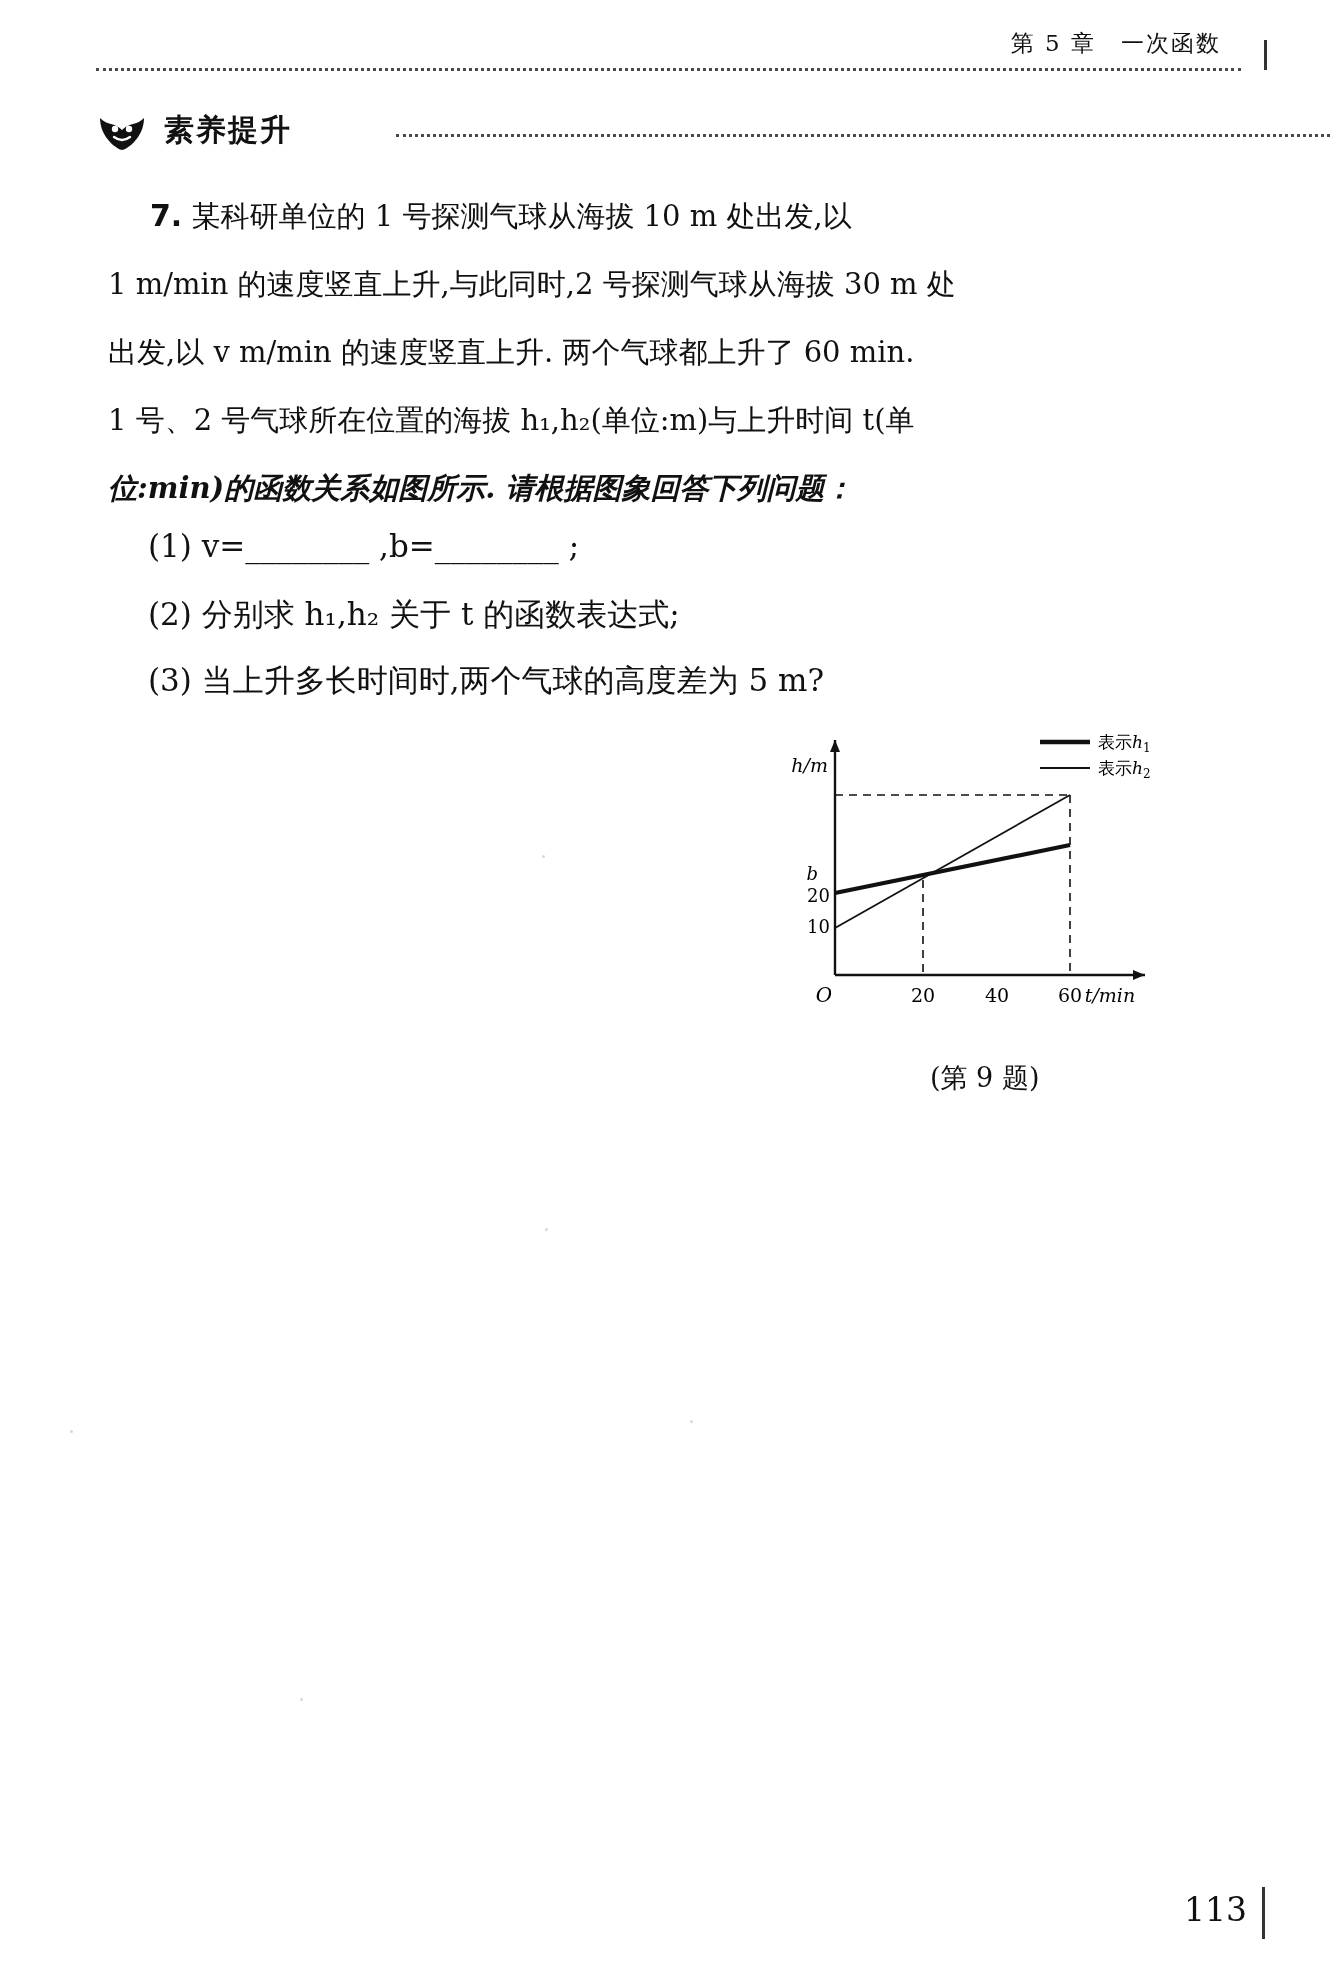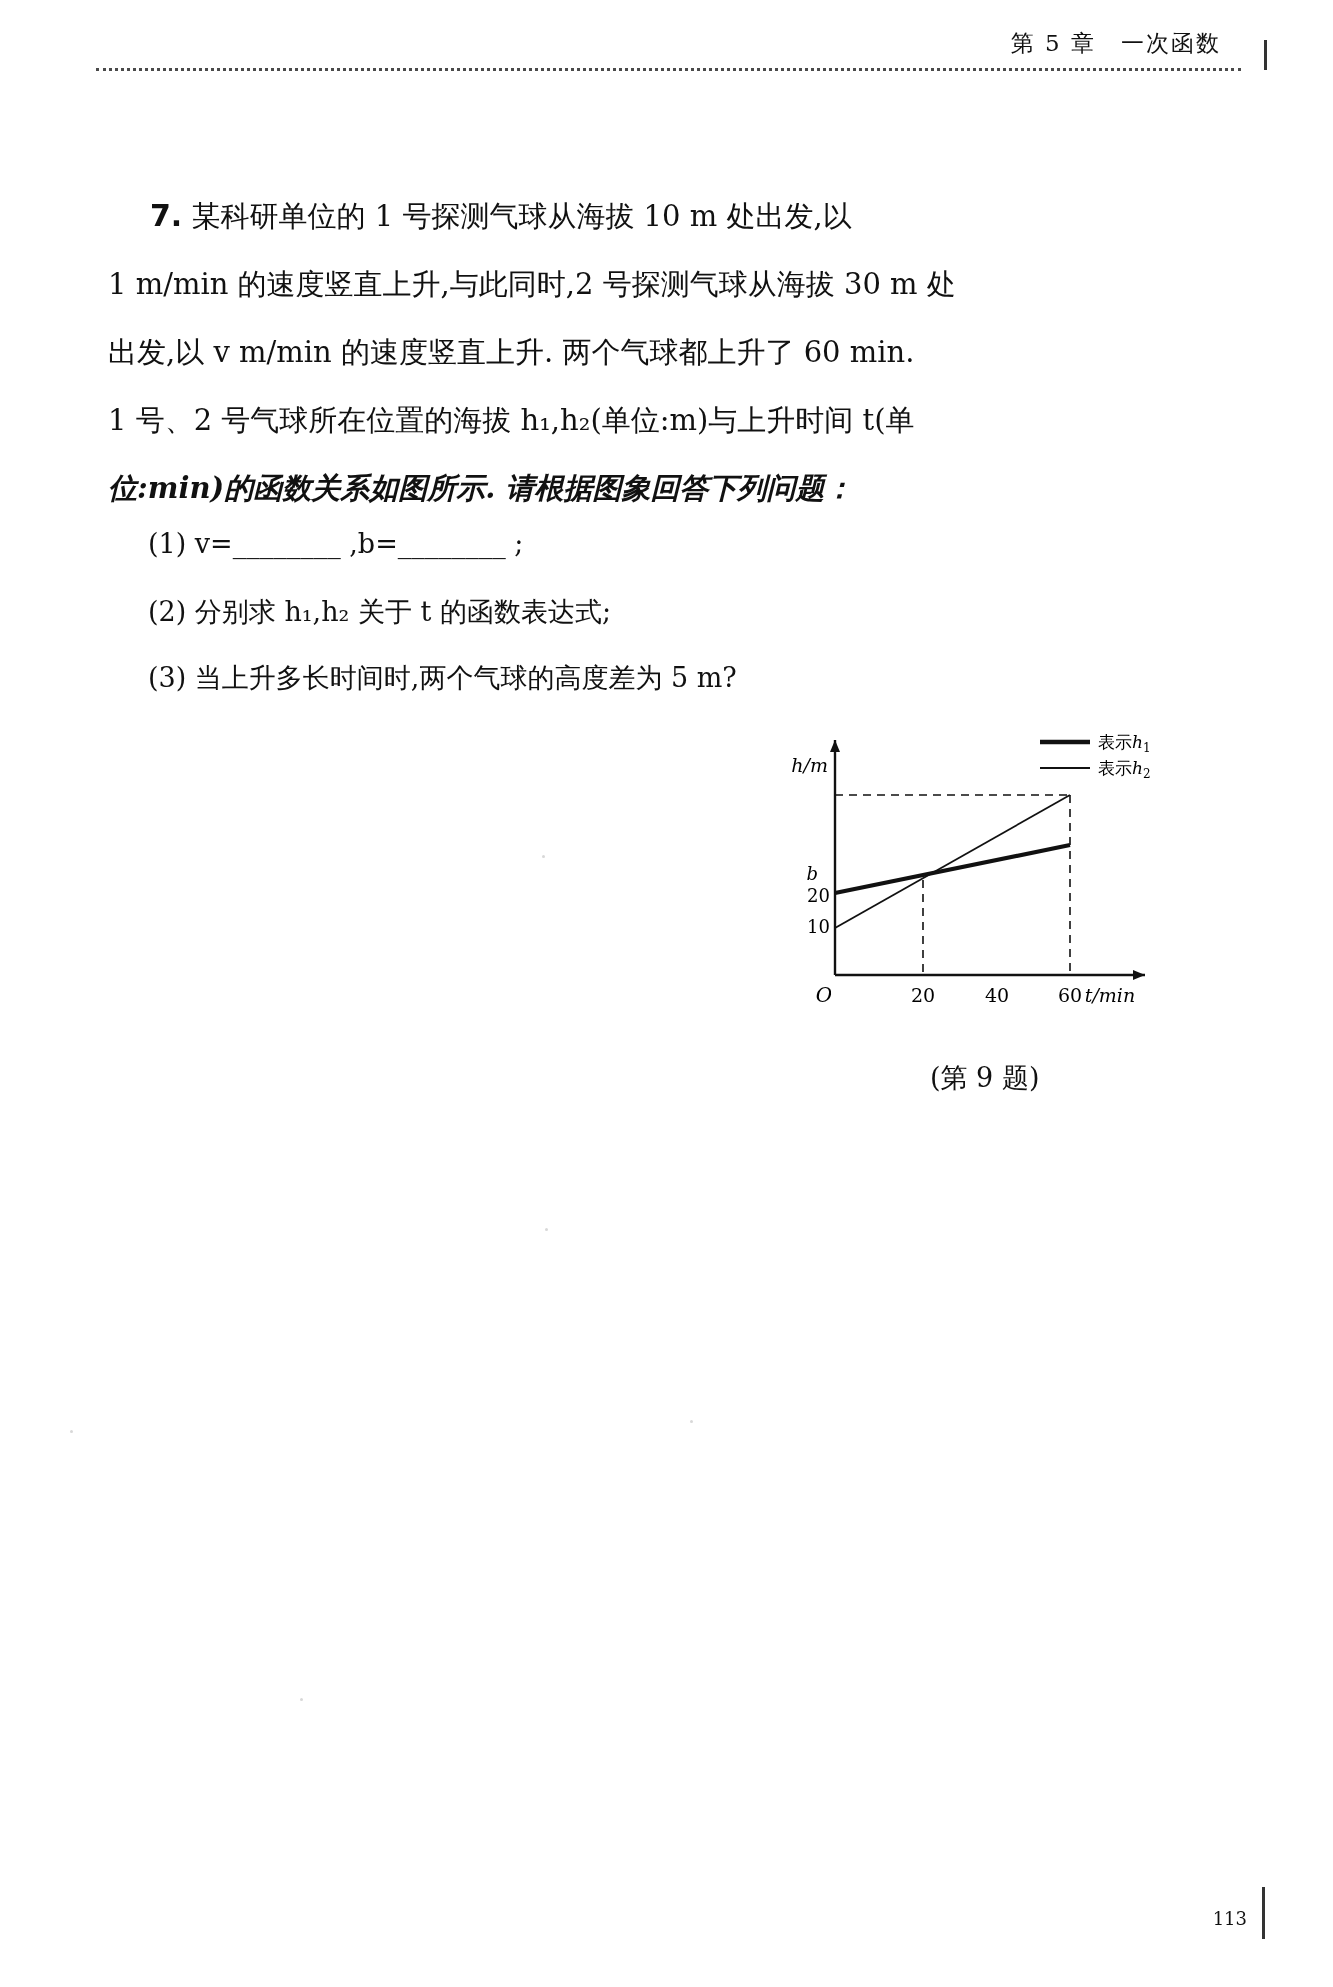--- a/index.html
+++ b/index.html
@@ -113,21 +113,21 @@
     font-size: 30px;
   }
   .bold-cn {
     font-weight: bold;
     font-style: italic;
   }
 
   .subq {
     position: absolute;
     left: 148px;
-    font-size: 27px;
+    font-size: 31px;
     font-family: "DejaVu Serif", serif;
     white-space: nowrap;
   }
   #subq1 { top: 528px; }
   #subq2 { top: 594px; }
   #subq3 { top: 660px; }
 
   
   .figure {
     position: absolute;
@@ -143,21 +143,21 @@
     font-size: 27px;
     font-family: "DejaVu Serif", serif;
     white-space: nowrap;
   }
 
   
   .page-number {
     position: absolute;
     right: 86px;
     bottom: 58px;
-    font-size: 18px;
+    font-size: 33px;
     font-family: "DejaVu Serif", serif;
   }
   .footer-bar {
     position: absolute;
     right: 68px;
     bottom: 48px;
     width: 3px;
     height: 52px;
     background: #333;
   }
@@ -175,20 +175,32 @@
 <body>
 
 <div class="page">
 
   <div class="header">
     <div class="header-title">第 5 章　一次函数</div>
     <div class="header-rule"></div>
   </div>
   <div class="right-edge-bar"></div>
 
+  <div class="section-row">
+    <div class="badge-icon">
+      <svg width="52" height="40" viewBox="0 0 52 40">
+        <path d="M4 6 C4 26, 22 38, 26 38 C30 38, 48 26, 48 6 C40 14, 34 10, 26 18 C18 10, 12 14, 4 6 Z" fill="#111"></path>
+        <circle cx="19" cy="17" r="3.2" fill="#fff"></circle>
+        <circle cx="33" cy="17" r="3.2" fill="#fff"></circle>
+        <path d="M18 25 Q26 31, 34 25" stroke="#fff" stroke-width="2.4" fill="none" stroke-linecap="round"></path>
+      </svg>
+    </div>
+    <div class="badge-label">素养提升</div>
+    <div class="badge-rule"></div>
+  </div>
 
   <div class="problem">
     <p class="pline">
       <span style="display:inline-block;width:42px"></span><span class="qnum">7.</span>
       <span>某科研单位的 1 号探测气球从海拔 10 m 处出发,以</span>
     </p>
     <p class="pline">1 m/min 的速度竖直上升,与此同时,2 号探测气球从海拔 30 m 处</p>
     <p class="pline">出发,以 v m/min 的速度竖直上升. 两个气球都上升了 60 min.</p>
     <p class="pline">1 号、2 号气球所在位置的海拔 h₁,h₂(单位:m)与上升时间 t(单</p>
     <p class="pline bold-cn">位:min)的函数关系如图所示. 请根据图象回答下列问题：</p>

